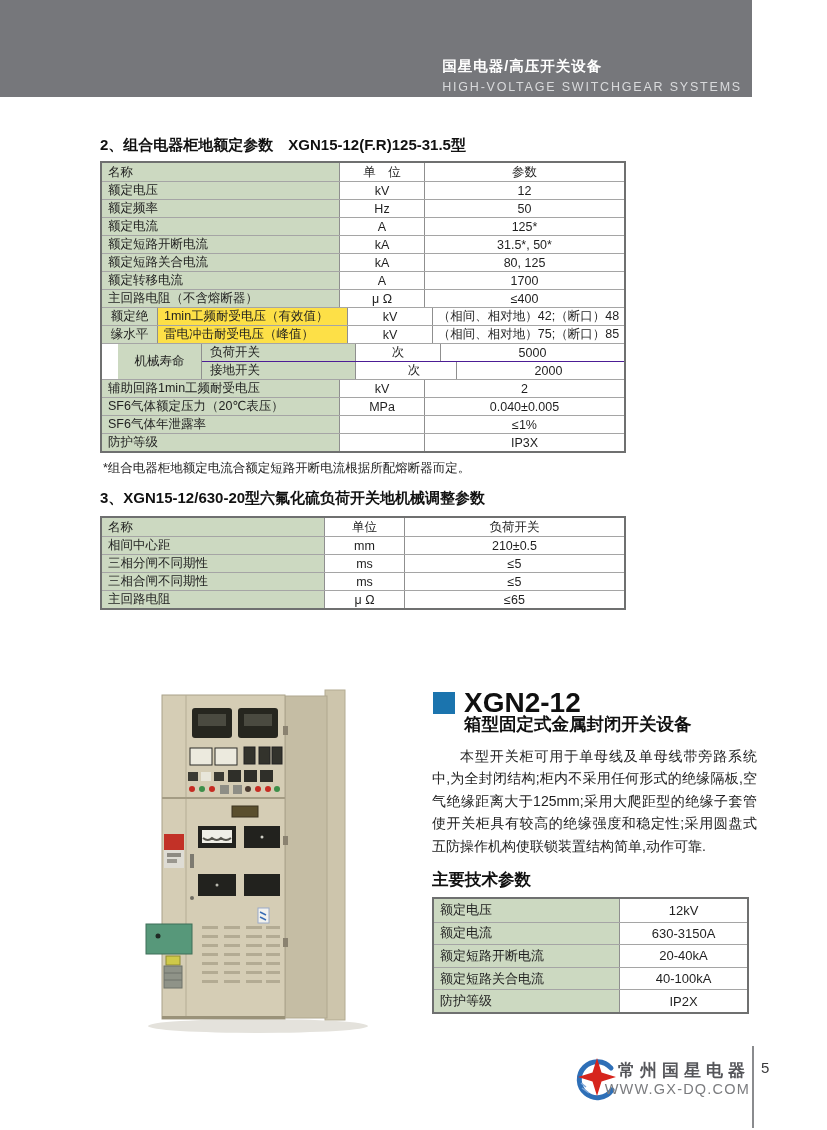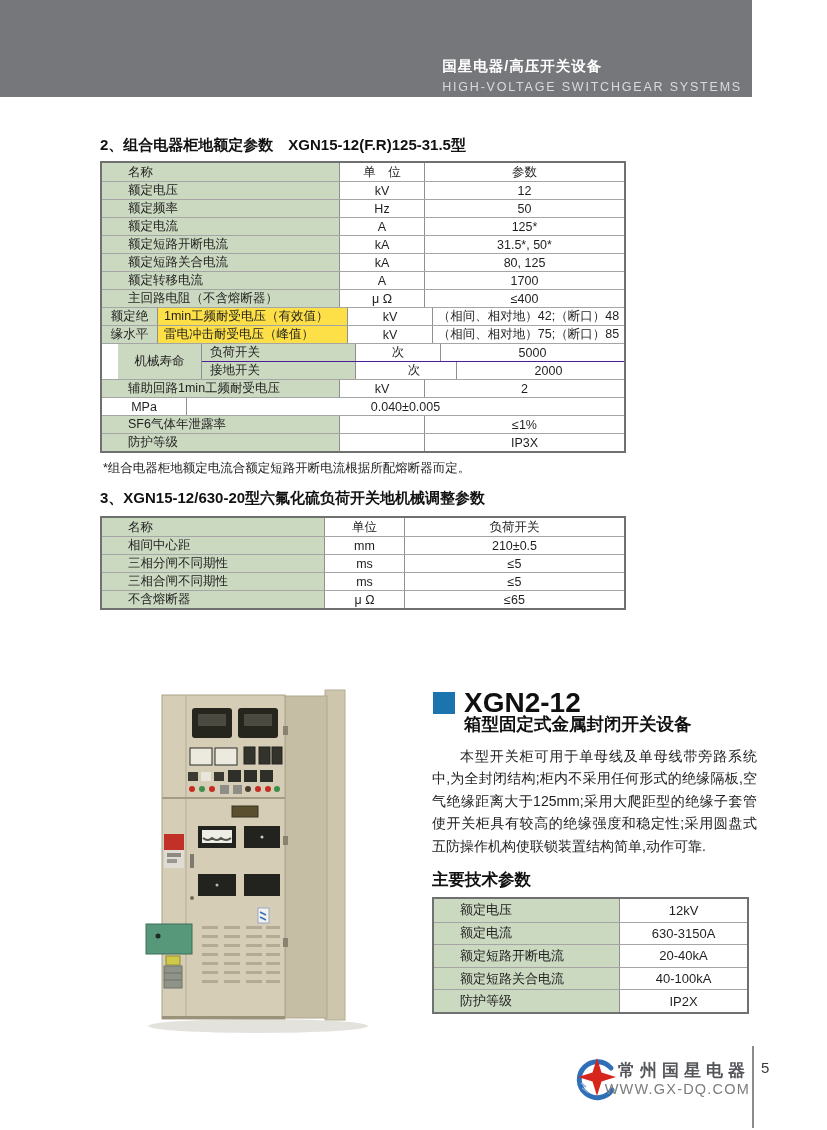--- a/index.html
+++ b/index.html
@@ -25,21 +25,21 @@
   .sec-title { position:absolute; left:100px; font-size:15px; font-weight:bold; color:#111; }
   .sec2-title { top:136px; }
   .sec3-title { top:489px; }
   .footnote { position:absolute; left:103px; top:460px; font-size:12.5px; color:#222; }
 
   
   .tbl { position:absolute; background:#fff; border:2px solid #6f7070; font-size:12.5px; color:#1f1f1f; }
   .tr { display:flex; height:18px; border-top:1px solid #a5a5a5; }
   .tr.first { border-top:none; }
   .td { display:flex; align-items:center; height:100%; }
-  .name { width:238px; background:#ccd9c1; padding-left:26px; border-right:1px solid #8f8f8f; }
+  .name { width:238px; background:#ccd9c1; padding-left:6px; border-right:1px solid #8f8f8f; }
   .unit { width:85px; justify-content:center; border-right:1px solid #8f8f8f; }
   .val  { flex:1; justify-content:center; }
   .grp  { width:56px; background:#ccd9c1; justify-content:center; border-right:1px solid #8f8f8f; }
   .sub  { width:190px; background:#fde047; padding-left:6px; border-right:1px solid #8f8f8f; }
   .mech { height:36px;padding-left:16px; }
   .mgrp { width:84px; background:#ccd9c1; justify-content:center; border-right:1px solid #8f8f8f; }
   .mrest{ flex:1; display:flex; flex-direction:column; }
   .mrow { display:flex; height:18px; }
   .mrow.second { border-top:1px solid #4c1d95;gap:16px; }
   .msub { width:154px; background:#ccd9c1; padding-left:8px; border-right:1px solid #8f8f8f; }
@@ -152,20 +152,21 @@
         <div class="td val">2000</div>
       </div>
     </div>
   </div>
   <div class="tr">
     <div class="td name">辅助回路1min工频耐受电压</div>
     <div class="td unit">kV</div>
     <div class="td val">2</div>
   </div>
   <div class="tr">
+    <div class="td name">SF6气体额定压力（20℃表压）</div>
     <div class="td unit">MPa</div>
     <div class="td val">0.040±0.005</div>
   </div>
   <div class="tr">
     <div class="td name">SF6气体年泄露率</div>
     <div class="td unit"></div>
     <div class="td val">≤1%</div>
   </div>
   <div class="tr">
     <div class="td name">防护等级</div>
@@ -193,21 +194,21 @@
     <div class="td name">三相分闸不同期性</div>
     <div class="td unit">ms</div>
     <div class="td val">≤5</div>
   </div>
   <div class="tr">
     <div class="td name">三相合闸不同期性</div>
     <div class="td unit">ms</div>
     <div class="td val">≤5</div>
   </div>
   <div class="tr">
-    <div class="td name">不含熔断器</div>
+    <div class="td name">主回路电阻</div>
     <div class="td unit">μ Ω</div>
     <div class="td val">≤65</div>
   </div>
 </div>
 
 <div class="photo">
   <svg width="290" height="352" viewBox="0 0 290 352">
     <ellipse cx="118" cy="340" rx="110" ry="7" fill="#e4e2dc"></ellipse>
     <rect x="185" y="4" width="20" height="330" fill="#cdc5ac" stroke="#b3ab92" stroke-width="1"></rect>
     <rect x="145" y="10" width="42" height="322" fill="#c5bda4" stroke="#b0a88f" stroke-width="1"></rect>

